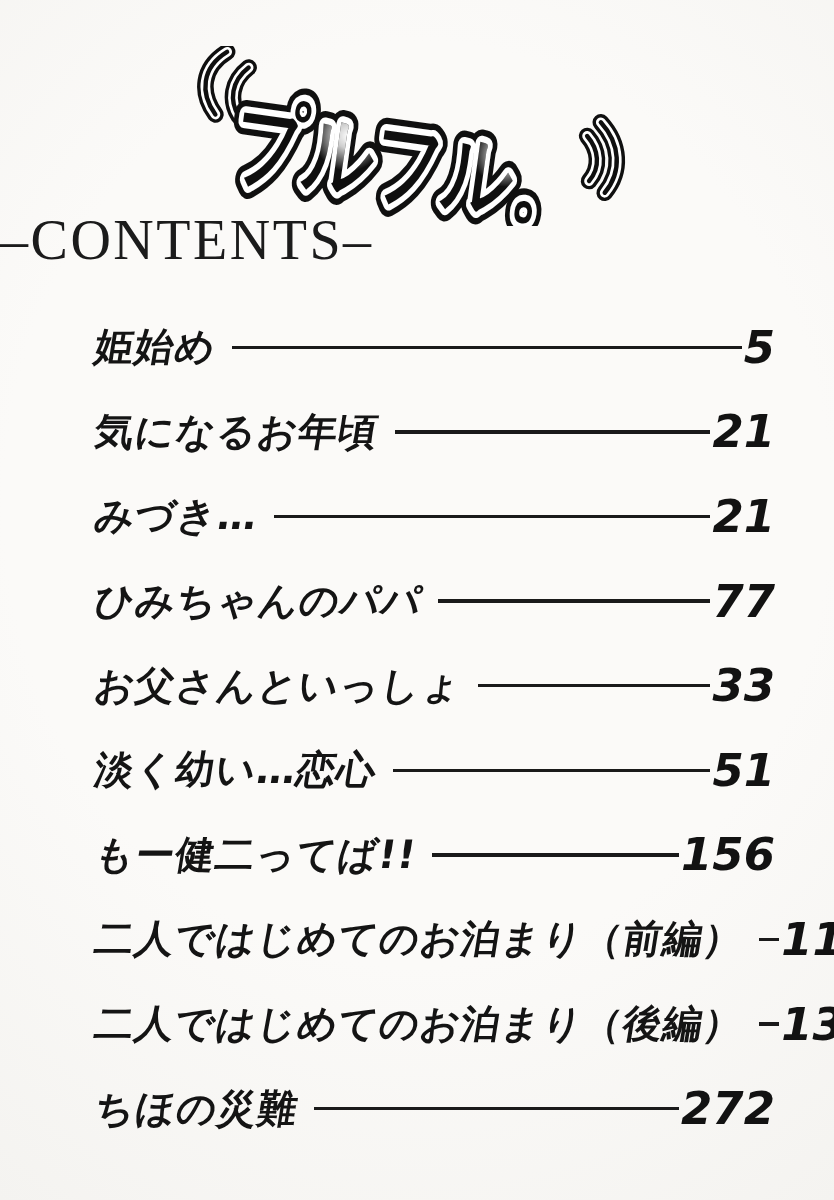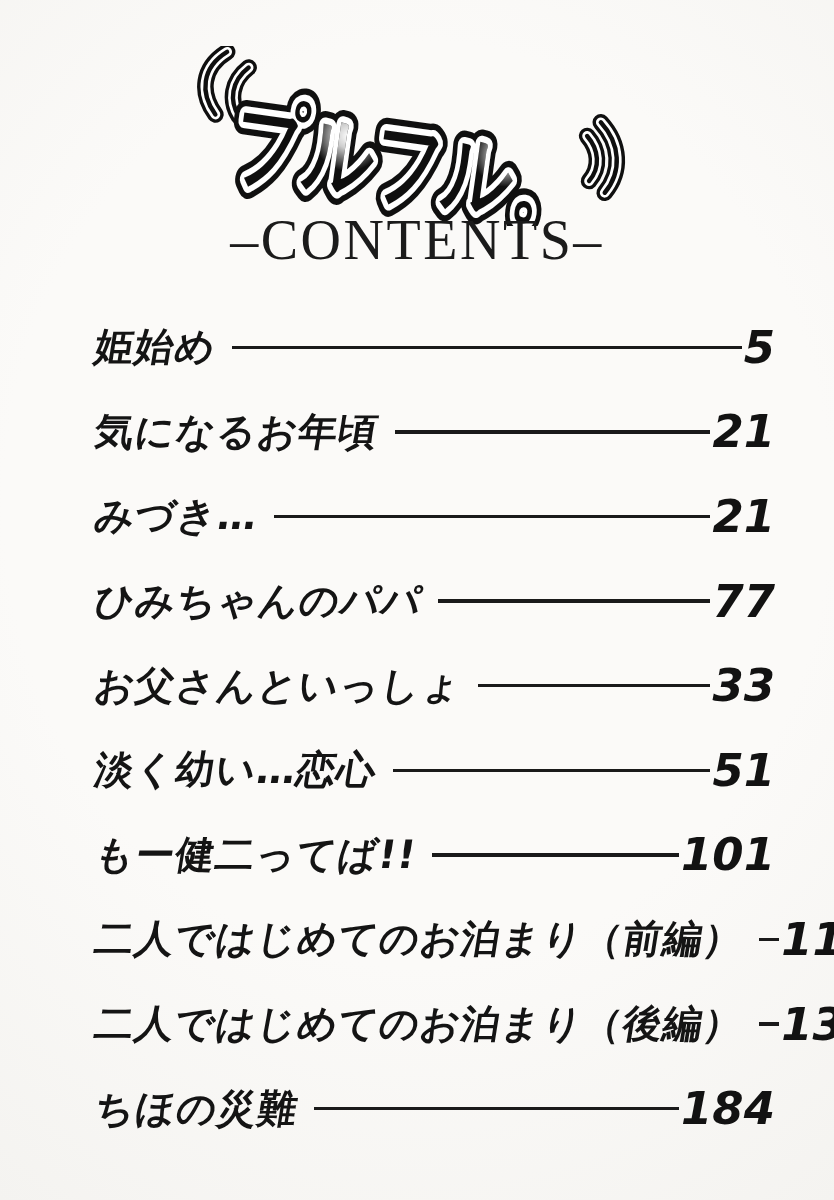--- a/index.html
+++ b/index.html
@@ -23,21 +23,20 @@
     margin: 46px 0 0 182px;
     width: 460px;
     height: 180px;
   }
   .logo-svg text {
     font-family: "DejaVu Sans", sans-serif;
     font-weight: bold;
   }
   .contents-heading {
     margin-top: -18px;
-    text-align: center;
     font-family: "Liberation Serif", "DejaVu Serif", serif;
     font-size: 56px;
     letter-spacing: 0.045em;
     color: #1b1b1b;
     white-space: nowrap;
   }
 
   
   .toc {
     margin: 33px 59px 0 95px;
@@ -151,32 +150,32 @@
     <span class="toc-page">33</span>
   </div>
       <div class="toc-row">
     <span class="toc-title">淡く幼い…恋心</span>
     <span class="toc-leader"></span>
     <span class="toc-page">51</span>
   </div>
       <div class="toc-row">
     <span class="toc-title">もー健二ってば!!</span>
     <span class="toc-leader"></span>
-    <span class="toc-page">101</span>
+    <span class="toc-page">156</span>
   </div>
       <div class="toc-row">
     <span class="toc-title">二人ではじめてのお泊まり（前編）</span>
     <span class="toc-leader"></span>
     <span class="toc-page">117</span>
   </div>
       <div class="toc-row">
     <span class="toc-title">二人ではじめてのお泊まり（後編）</span>
     <span class="toc-leader"></span>
     <span class="toc-page">133</span>
   </div>
       <div class="toc-row">
     <span class="toc-title">ちほの災難</span>
     <span class="toc-leader"></span>
-    <span class="toc-page">184</span>
+    <span class="toc-page">272</span>
   </div>
     </div>
 
 </div>
 
 </body></html>

